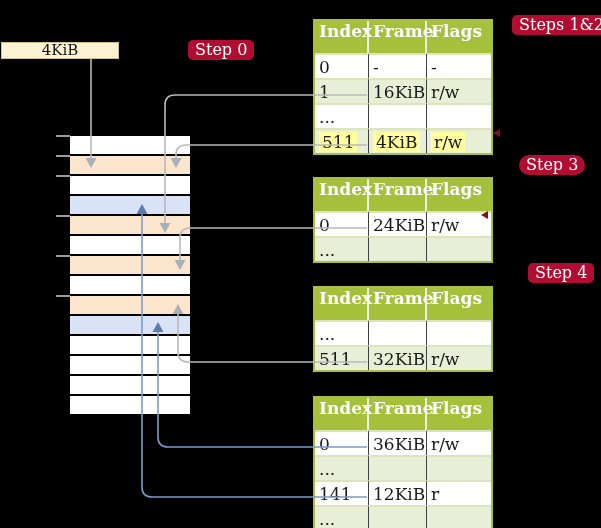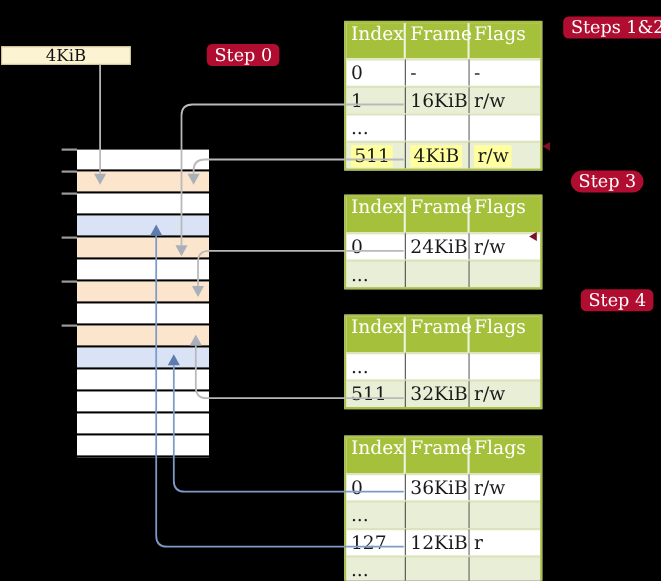--- a/index.html
+++ b/index.html
@@ -25,21 +25,21 @@
   .frame-row[data-kind="orange"]{background:#fce5cd;}
   .frame-row[data-kind="blue"]{background:#d9e3f5;}
   .tick{position:absolute;left:56px;width:14px;height:2px;background:#9c9c9c;}
   
   table.ptable{
     position:absolute;border-collapse:separate;border-spacing:0;table-layout:fixed;
     background:#fff;border:2px solid #a9bf44;width:176px;
   }
   .ptable th{
     box-sizing:border-box;height:26px;background:#a5c13c;color:#fff;
-    font-weight:normal;font-size:17px;text-align:left;padding:0 0 12px 4px;
+    font-weight:bold;font-size:17px;text-align:left;padding:0 0 12px 4px;
     border-right:2px solid #eef3df;
   }
   .ptable th:last-child{border-right:none;margin-left:42px;}
   .ptable td{
     box-sizing:border-box;height:25px;font-size:17px;color:#1a1a1a;
     padding:0 0 0 4px;border-top:2px solid #dbe4bc;border-right:1px solid #3f3f3f;
     background:#fff;white-space:nowrap;overflow:hidden;
   }
   .ptable td:last-child{border-right:none;}
   .ptable tr.shaded td{background:#e9efd6;}
@@ -198,21 +198,21 @@
         <td><span>0</span></td>
         <td><span>36KiB</span></td>
         <td><span>r/w</span></td>
       </tr>
       <tr class="shaded">
         <td><span>...</span></td>
         <td><span></span></td>
         <td><span></span></td>
       </tr>
       <tr>
-        <td><span>127</span></td>
+        <td><span>141</span></td>
         <td><span>12KiB</span></td>
         <td><span>r</span></td>
       </tr>
       <tr class="shaded">
         <td><span>...</span></td>
         <td><span></span></td>
         <td><span></span></td>
       </tr>
     </tbody>
   </table>

